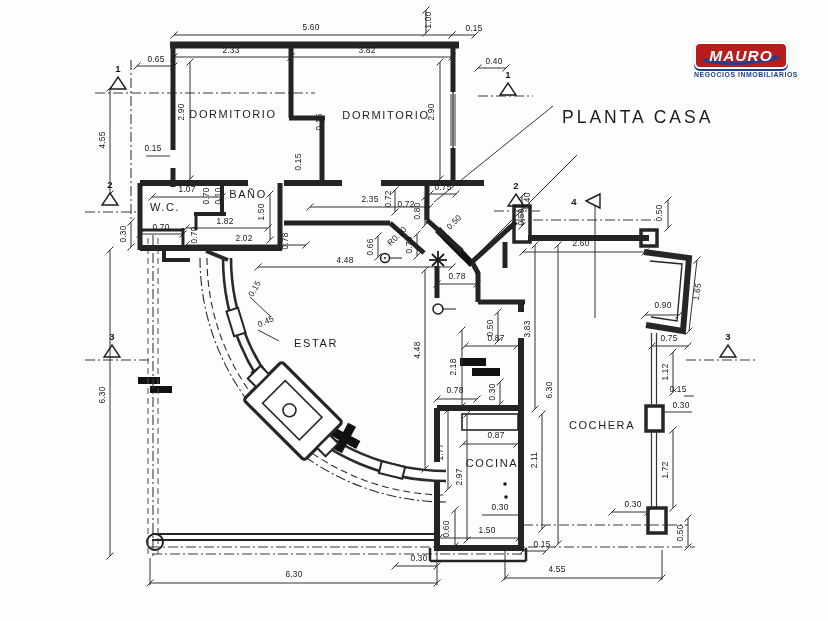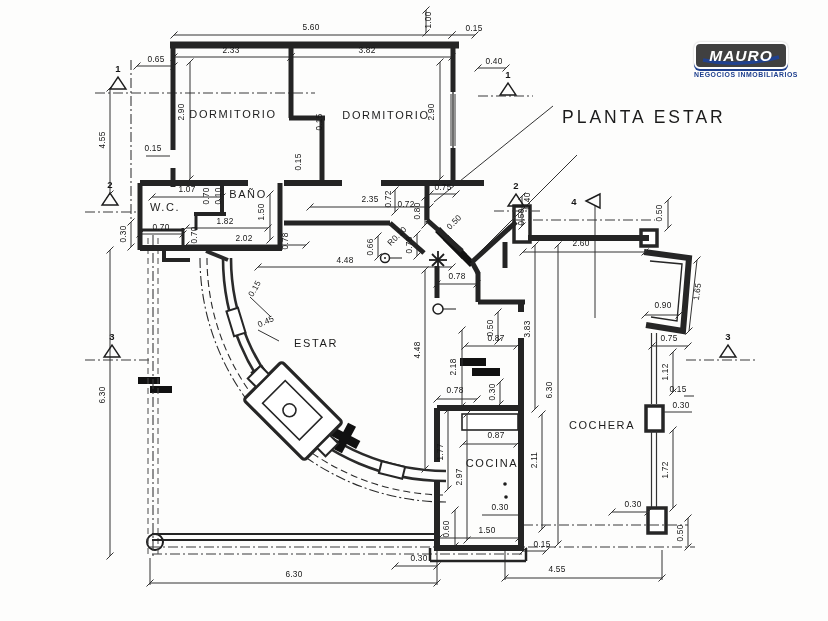--- a/index.html
+++ b/index.html
@@ -453,24 +453,24 @@
           <path d="M720,357 L736,357 L728,345 Z" fill="none" stroke="#1d1d1d" stroke-width="1.4"></path>
           <text class="mnum" x="728" y="340">3</text>
         </g>
         <g>
           <path d="M586,201 L600,194 L600,208 Z" fill="none" stroke="#1d1d1d" stroke-width="1.4"></path>
           <text class="mnum" x="574" y="205">4</text>
         </g>
       </g>
   </svg>
 
-  <div class="title">PLANTA ESTAR</div>
+  <div class="title">PLANTA CASA</div>
 
   <div class="logo">
-    <div class="logo-box" style="background: #404040;">
+    <div class="logo-box" style="background: #b91c1c;">
       <svg class="logo-swoosh" width="90" height="23" viewBox="0 0 90 23">
         <path d="M7,16 Q44,24 83,13" fill="none" stroke="#20418f" stroke-width="3.4"></path>
       </svg>
       <span class="logo-brand" style="color: rgb(255, 255, 255);">MAURO</span>
     </div>
     <div class="logo-tagline" style="color: rgb(32, 65, 143);">NEGOCIOS INMOBILIARIOS</div>
   </div>
 </div>
 
 </body></html>

